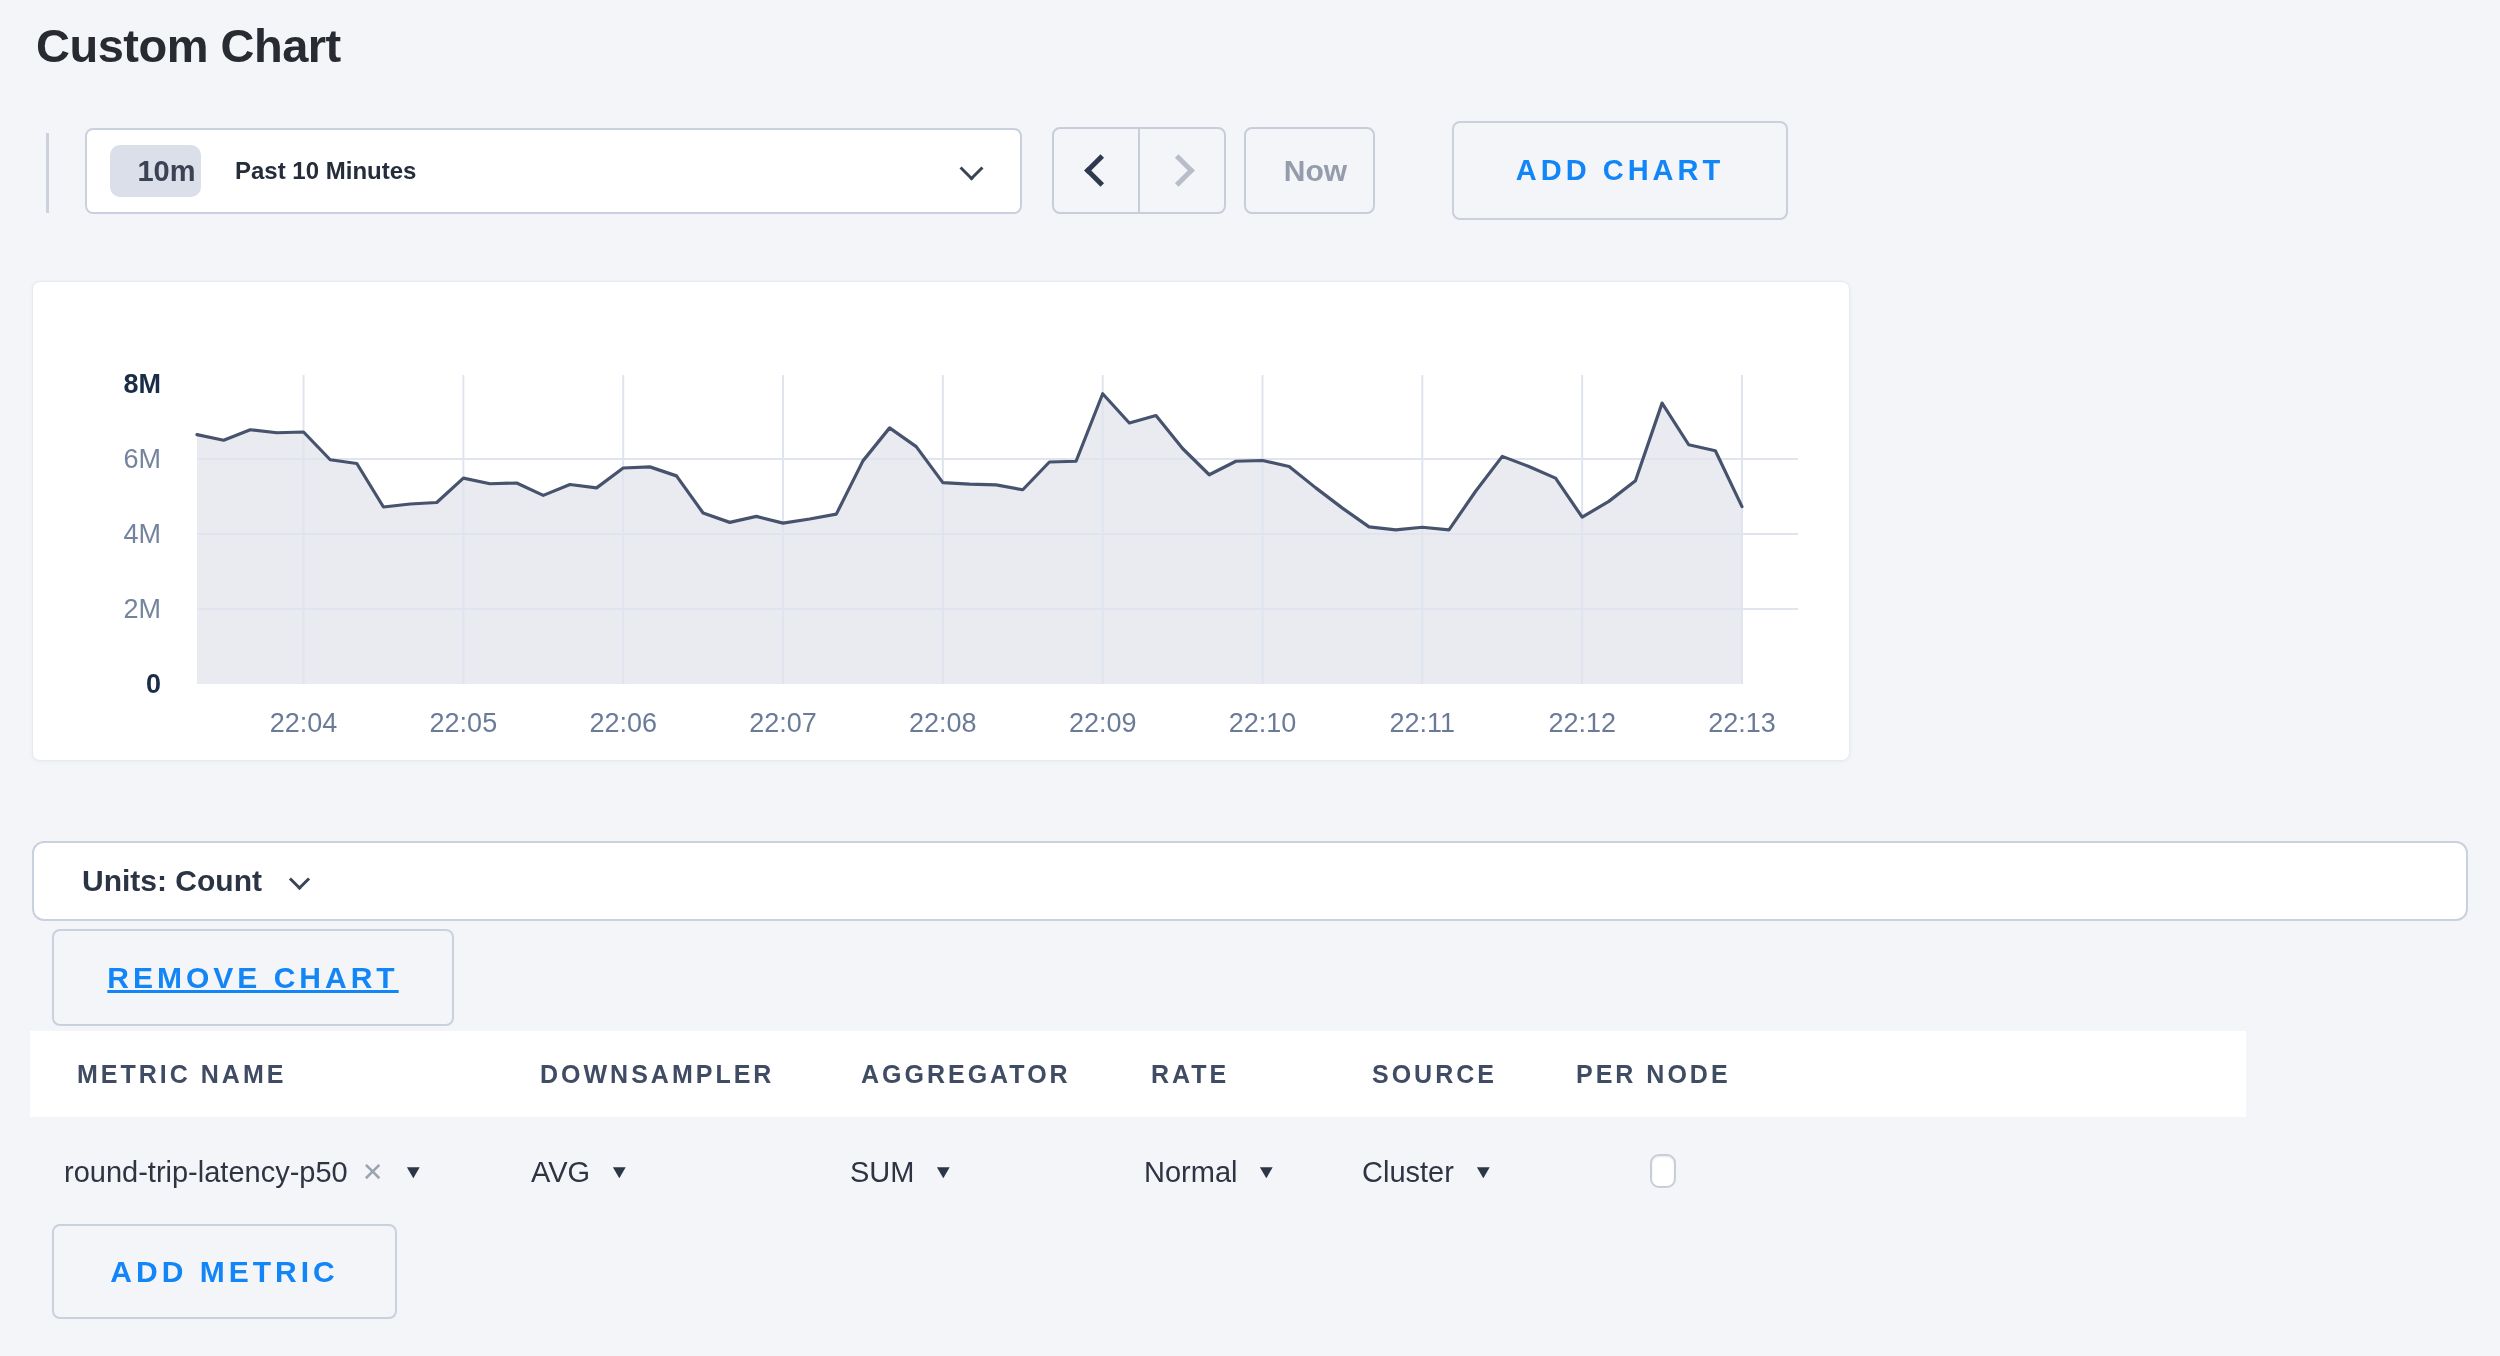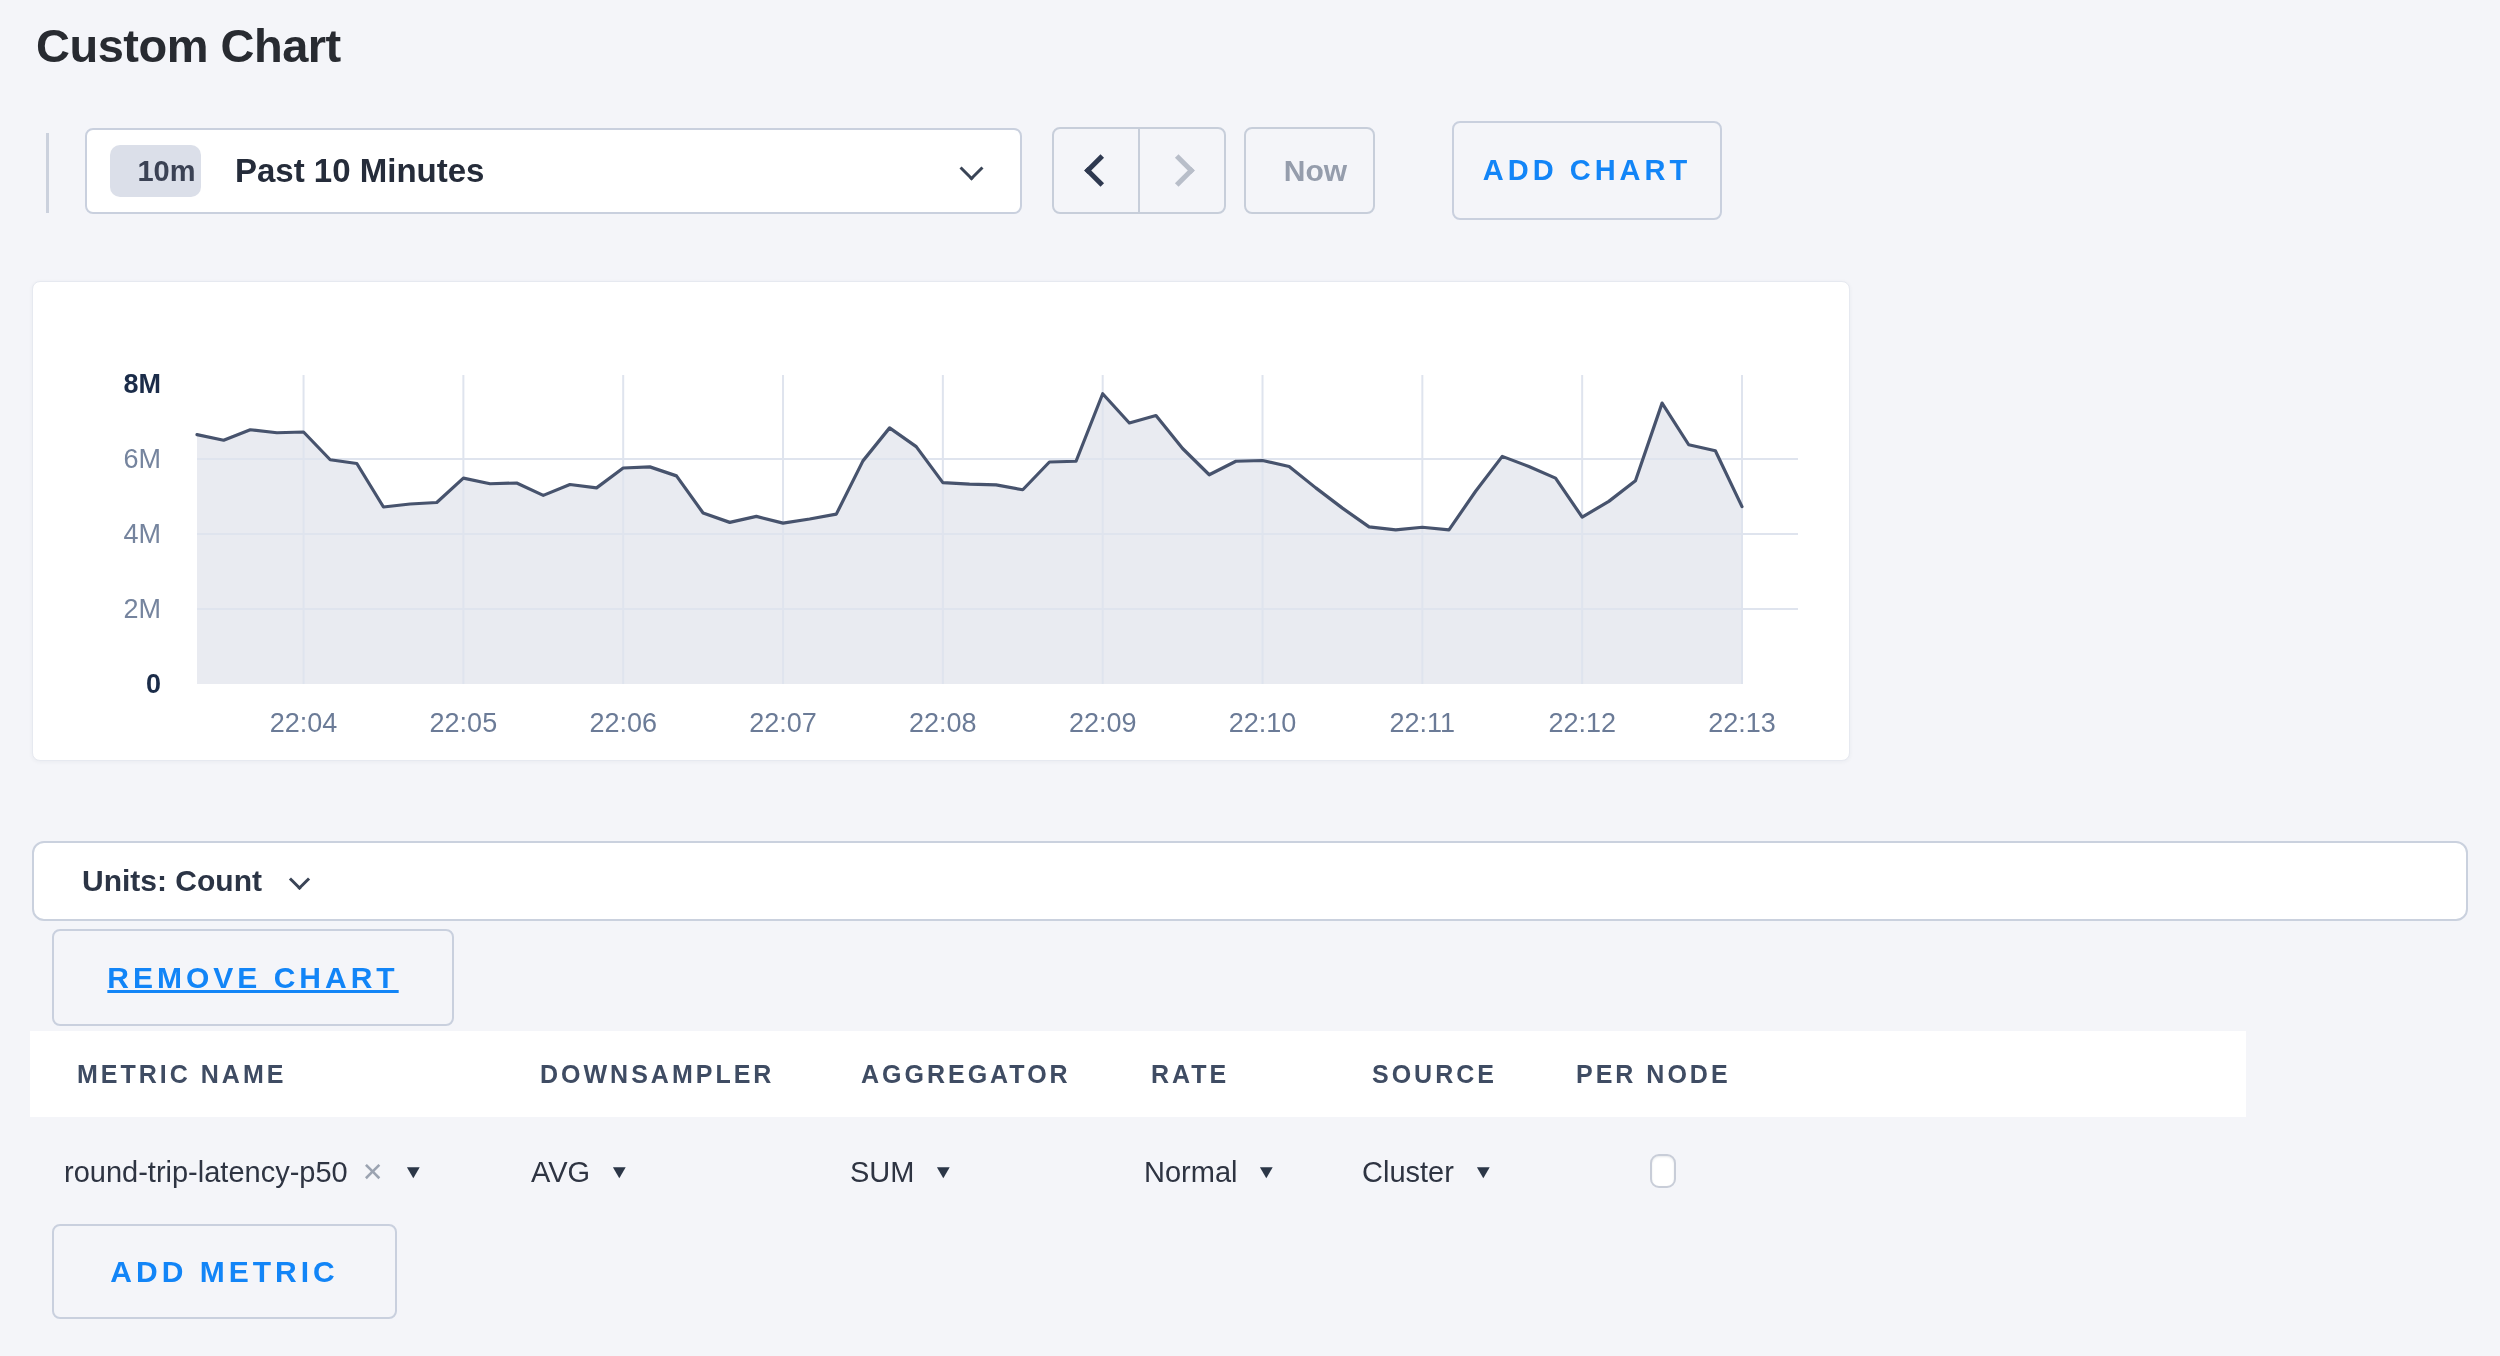--- a/index.html
+++ b/index.html
@@ -16,37 +16,37 @@
   
   .time-select{
     left:85px;top:128px;width:937px;height:86px;background:#ffffff;
     border:2px solid #c9d0de;border-radius:8px;display:flex;align-items:center;box-sizing:border-box;
   }
   .time-badge{
     margin-left:23px;width:69px;height:52px;background:#dbdfe9;border-radius:10px;
     display:flex;align-items:center;justify-content:center;
     font-size:29px;font-weight:700;color:#3b4254;flex:0 0 auto;padding-left:22px;
   }
-  .time-label{margin-left:34px;font-size:33px;font-weight:700;color:#252c3a;flex:1;}
+  .time-label{margin-left:34px;font-size:24px;font-weight:700;color:#252c3a;flex:1;}
   .chev{display:inline-block;border-style:solid;border-color:#3a4456;border-width:0 3px 3px 0;padding:7px;}
   .chev.down{transform:rotate(45deg);margin-right:40px;margin-top:-6px;}
   .btn-frame{border:2px solid #c7ceda;border-radius:8px;box-sizing:border-box;background:transparent;}
   .nav-group{left:1052px;top:127px;width:174px;height:87px;display:flex;}
   .nav-half{flex:1;display:flex;align-items:center;justify-content:center;}
   .nav-half.first{border-right:2px solid #c7ceda;}
   .chev.left{border-width:0 5px 5px 0;border-color:#2e3950;padding:9px;transform:rotate(135deg);margin-left:8px;}
   .chev.right{border-width:0 5px 5px 0;border-color:#b8bec9;padding:9px;transform:rotate(-45deg);margin-right:8px;}
   .now-btn{left:1244px;top:127px;width:131px;height:87px;display:flex;align-items:center;justify-content:center;
     font-size:30px;font-weight:700;color:#959dac;padding-left:12px;}
   .blue-btn{
     display:flex;align-items:center;justify-content:center;
     border:2px solid #c9d0de;border-radius:8px;box-sizing:border-box;
     color:var(--accent,#1285f7);font-weight:700;letter-spacing:4px;font-size:30px;background:transparent;
   }
-  .add-chart{left:1452px;top:121px;width:270px;height:99px;font-size:29px;}
+  .add-chart{left:1452px;top:121px;width:336px;height:99px;font-size:29px;}
   
   .chart-card{
     left:32px;top:281px;width:1816px;height:478px;background:#ffffff;
     border:1px solid #e6e9f0;border-radius:8px;box-shadow:0 1px 4px rgba(40,50,80,.05);
   }
   .chart-card svg{display:block;width:100%;height:100%;}
   
   .units-bar{
     left:32px;top:841px;width:2436px;height:80px;background:#ffffff;
     border:2px solid #cad1de;border-radius:12px;box-sizing:border-box;

